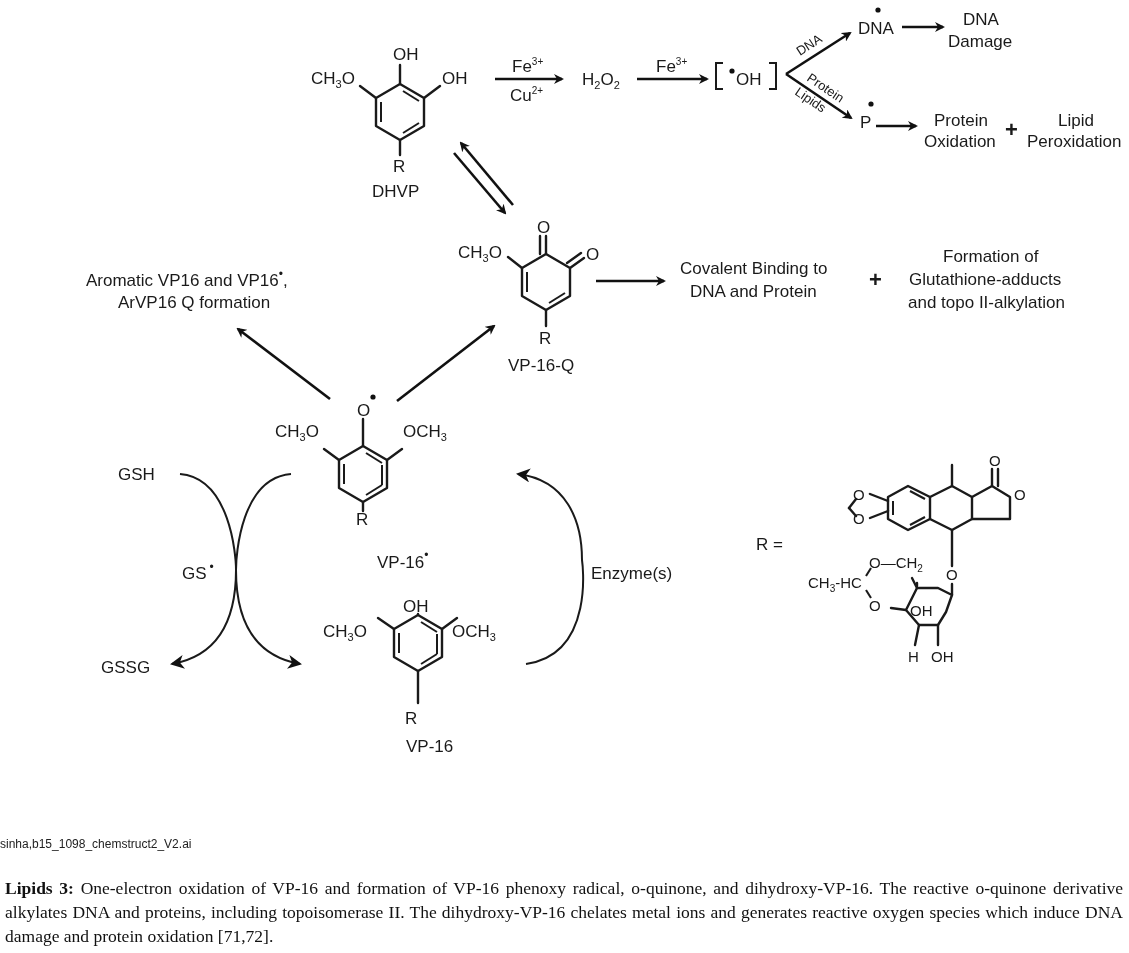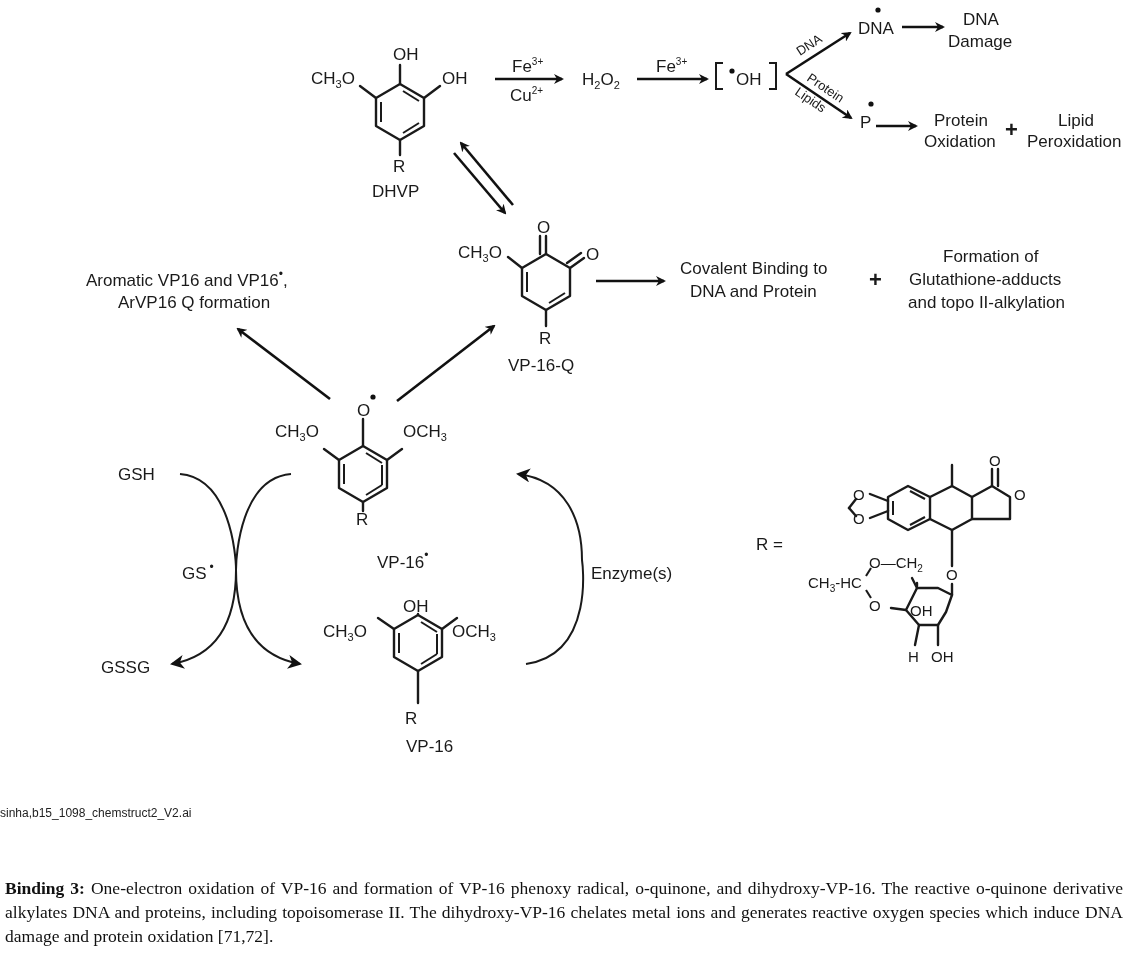--- a/index.html
+++ b/index.html
@@ -6,21 +6,21 @@
   body{width:1129px;height:953px;position:relative;overflow:hidden;}
   #fig{position:absolute;left:0;top:0;width:1129px;height:850px;}
   #fig text{font-family:"Liberation Sans",sans-serif;fill:#1a1a1a;}
   .lbl{font-size:17px;}
   .lbl-sm{font-size:13px;}
   .bond{stroke:#1a1a1a;stroke-width:2.4;fill:none;stroke-linecap:round;stroke-linejoin:round;}
   .thin{stroke:#1a1a1a;stroke-width:2;fill:none;}
   .arrow{stroke:#111;stroke-width:2.6;fill:none;}
   .head{fill:#111;stroke:none;}
   .radical{fill:#111;}
-  .source{position:absolute;left:0;top:806px;font-family:"Liberation Sans",sans-serif;font-size:12px;color:#222;}
+  .source{position:absolute;left:0;top:837px;font-family:"Liberation Sans",sans-serif;font-size:12px;color:#222;}
   .caption{position:absolute;left:5px;top:876px;width:1118px;font-family:"Liberation Serif",serif;font-size:17.5px;line-height:24px;color:#111;text-align:justify;}
   .caption b{font-weight:bold;}
 </style>
 </head>
 <body>
 
 <svg id="fig" viewBox="0 0 1129 850" xmlns="http://www.w3.org/2000/svg">
   <defs>
     <marker id="ah" markerWidth="10" markerHeight="10" refX="8" refY="5" orient="auto" markerUnits="userSpaceOnUse">
       <path d="M0,0 L10,5 L0,10 L3,5 Z" class="head"></path>
@@ -215,15 +215,15 @@
     <text x="808" y="588" style="font-size:15px;">CH<tspan font-size="10" dy="4">3</tspan><tspan dy="-4">-HC</tspan></text>
     <text x="869" y="611" style="font-size:15px;">O</text>
     <line class="thin" x1="866" y1="576" x2="871" y2="568"></line>
     <line class="thin" x1="866" y1="590" x2="871" y2="598"></line>
   </g>
 </svg>
 
 <div class="source">sinha,b15_1098_chemstruct2_V2.ai</div>
 
 <div class="caption">
-  <b>Binding 3:</b>
+  <b>Lipids 3:</b>
   <span>One-electron oxidation of VP-16 and formation of VP-16 phenoxy radical, o-quinone, and dihydroxy-VP-16. The reactive o-quinone derivative alkylates DNA and proteins, including topoisomerase II. The dihydroxy-VP-16 chelates metal ions and generates reactive oxygen species which induce DNA damage and protein oxidation [71,72].</span>
 </div>
 
 </body></html>

